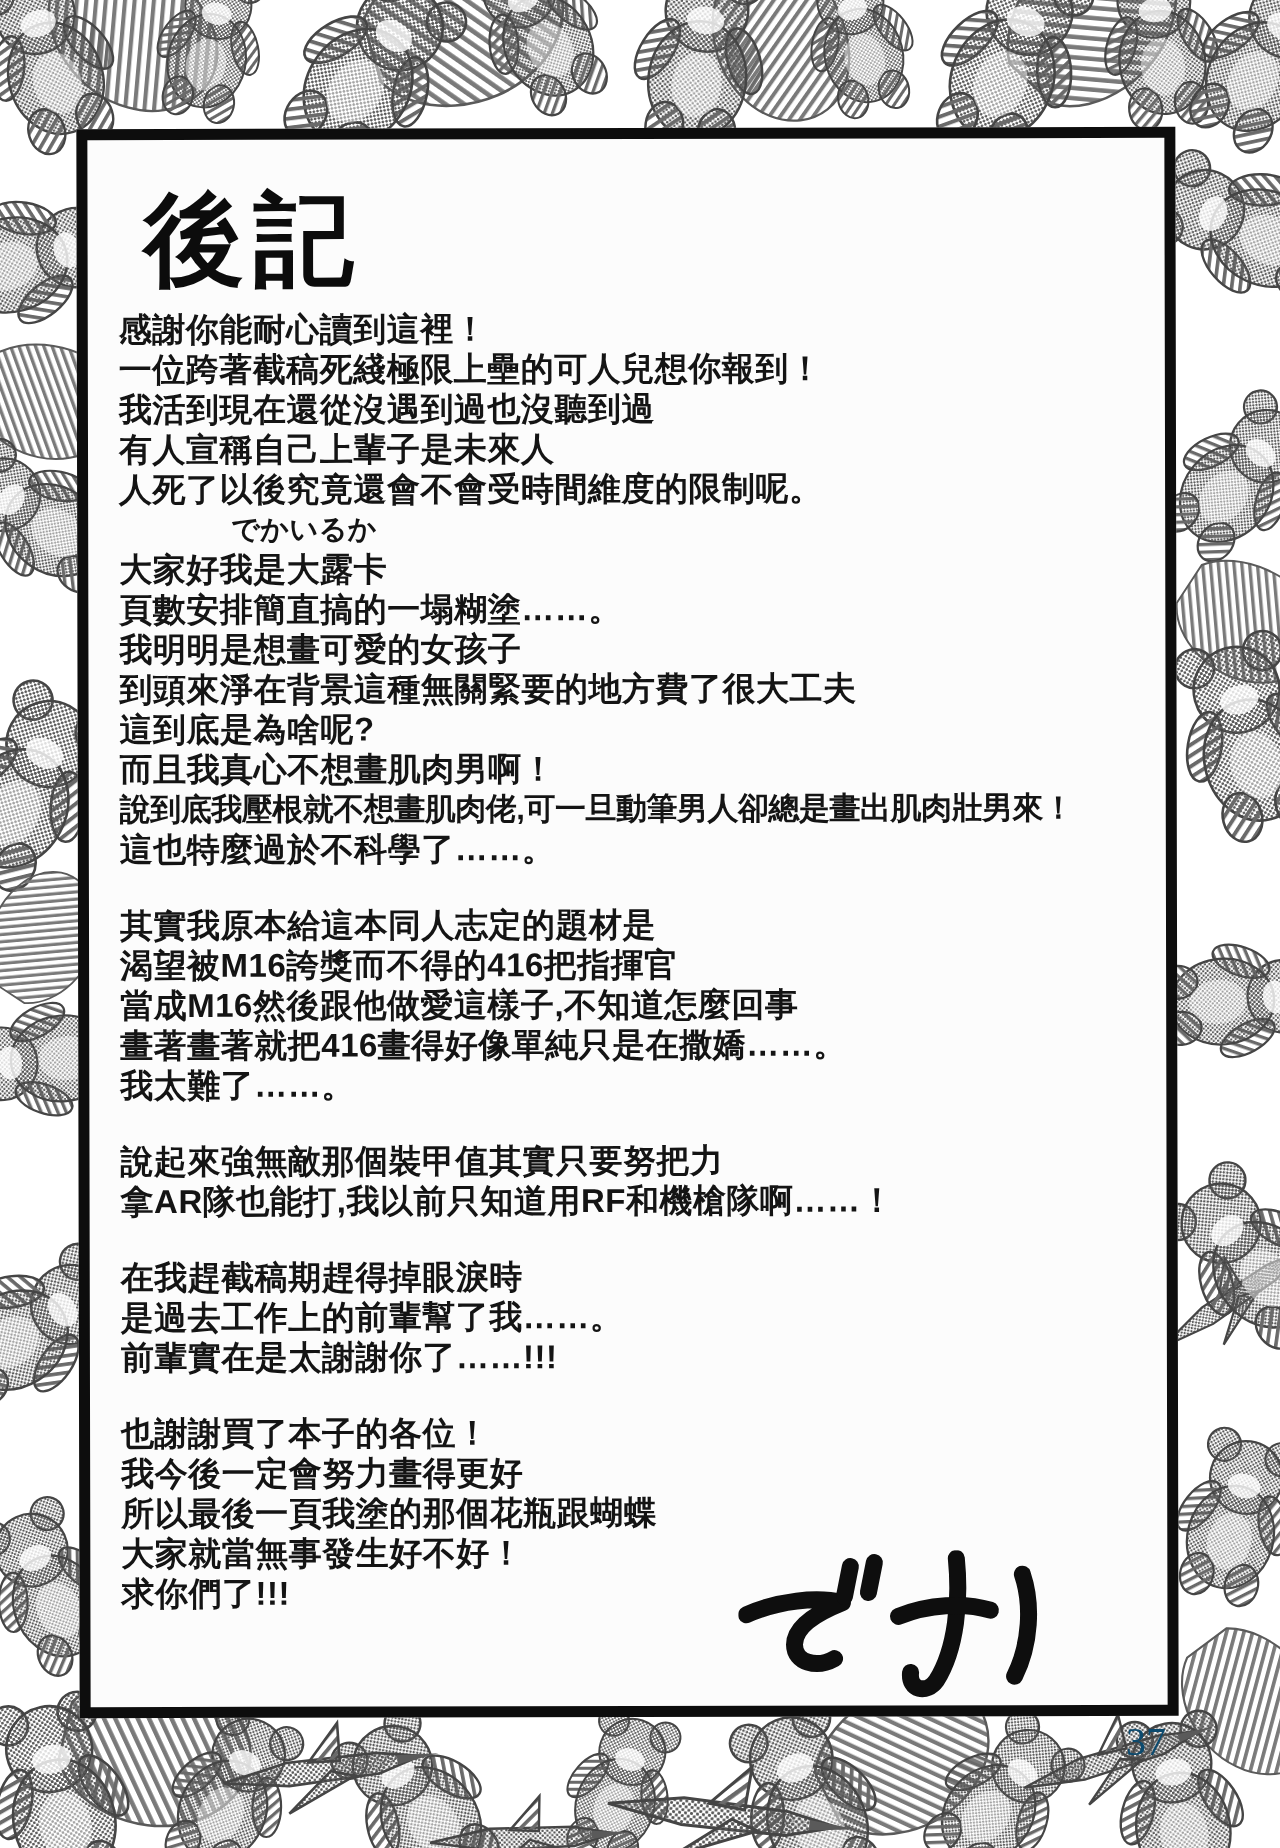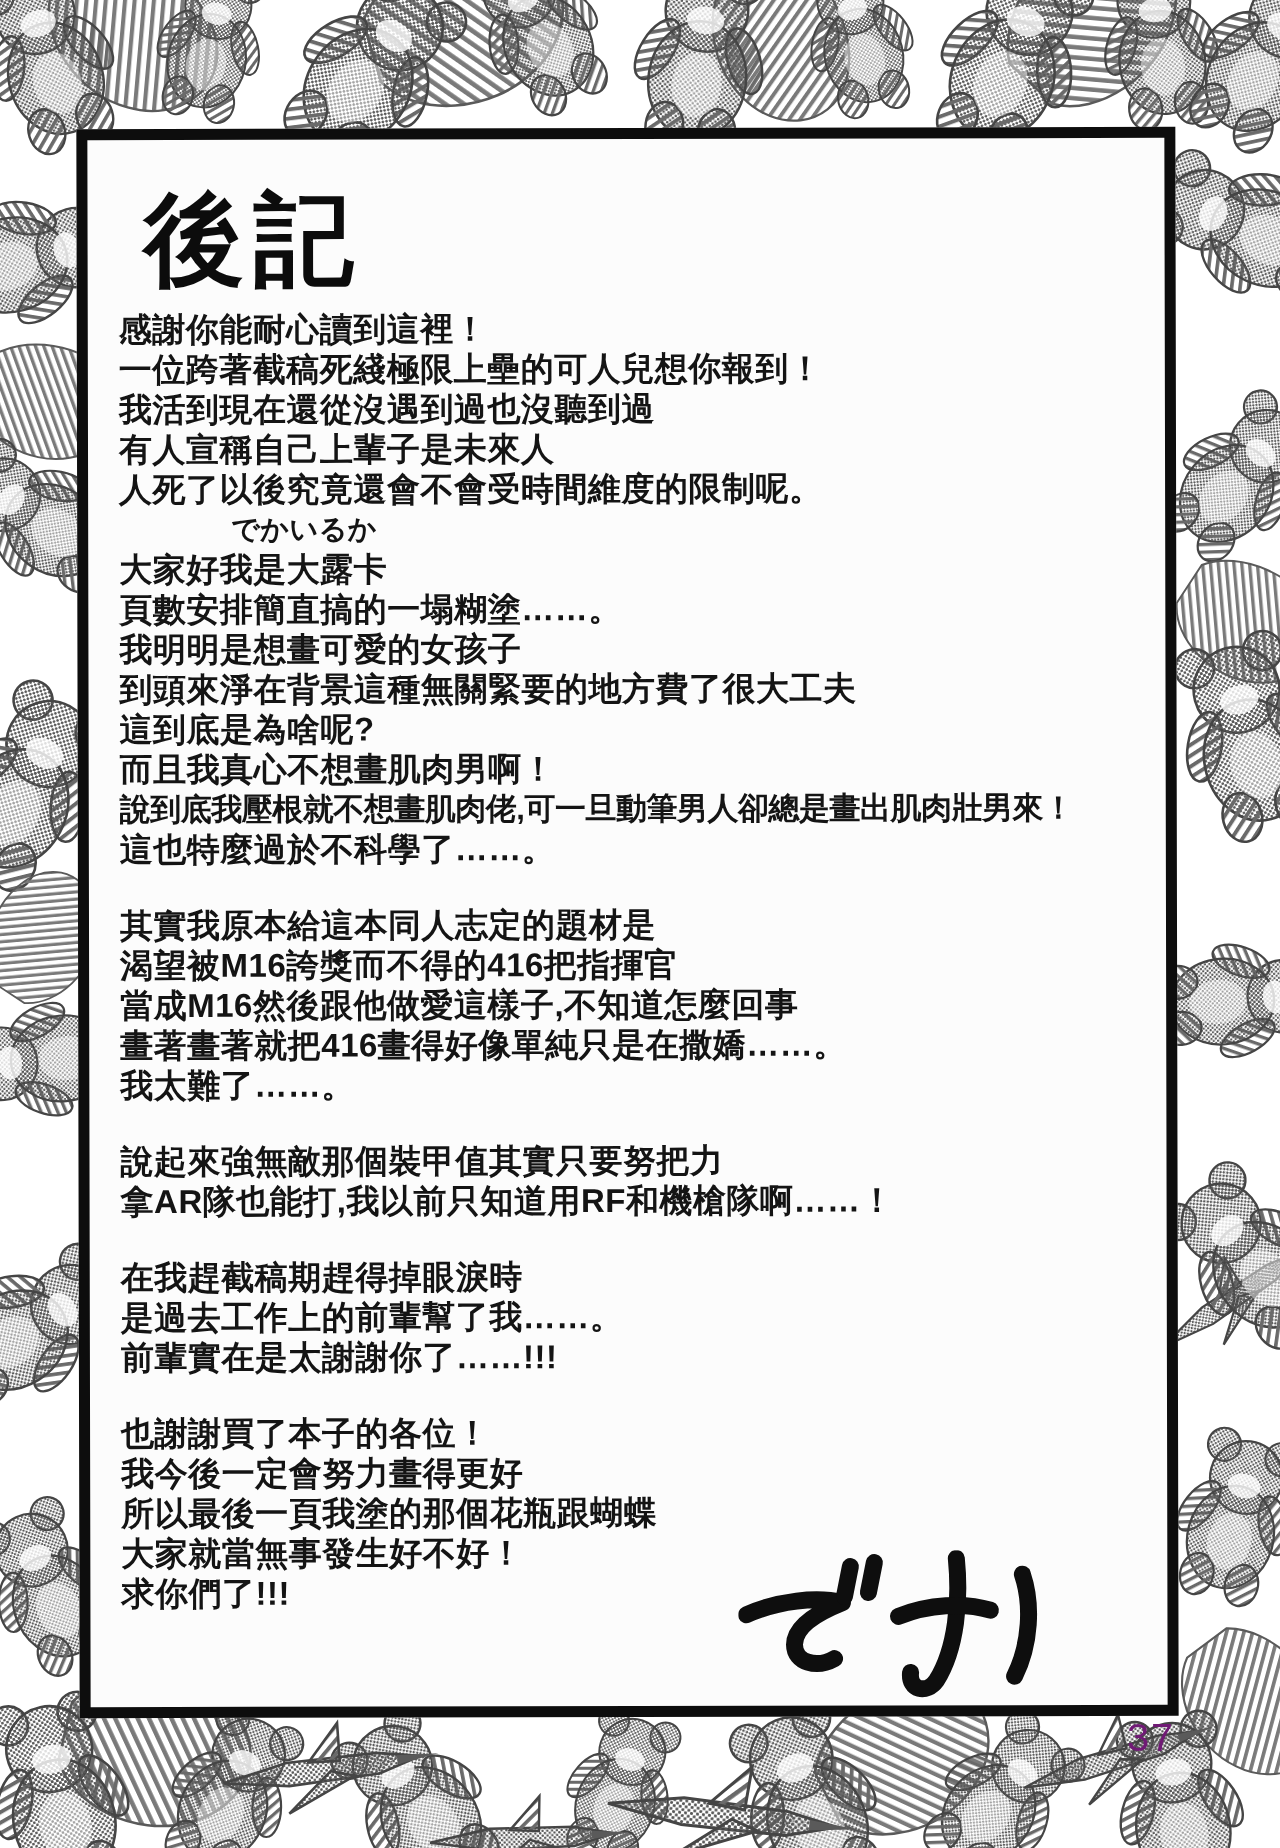--- a/index.html
+++ b/index.html
@@ -24,22 +24,22 @@
   .text-block p{margin:0 0 36px 0;}
   .line{
     font-size:33px;line-height:40px;white-space:nowrap;
     font-weight:600;letter-spacing:0.5px;color:#141414;
   }
   .line.furigana{font-size:28px;padding-left:112px;font-weight:600;}
   .line.long{font-size:31px;letter-spacing:-0.5px;}
   .signature{position:absolute;left:648px;top:1412px;z-index:3;}
   .page-number{
     position:absolute;left:1126px;top:1718px;z-index:3;
-    font-family:Liberation Mono, monospace;
-    font-size:40px;color:#701a75;
+    font-family:Liberation Serif, serif;
+    font-size:40px;color:#0c4a6e;
   }
 </style>
 </head>
 <body>
 
 <svg class="bg" viewBox="0 0 1280 1848" preserveAspectRatio="none" aria-hidden="true">
   <defs>
     <pattern id="ht" width="4" height="4" patternUnits="userSpaceOnUse">
       <circle cx="1" cy="1" r="1.05" fill="#575757"></circle>
       <circle cx="3" cy="3" r="1.05" fill="#575757"></circle>

